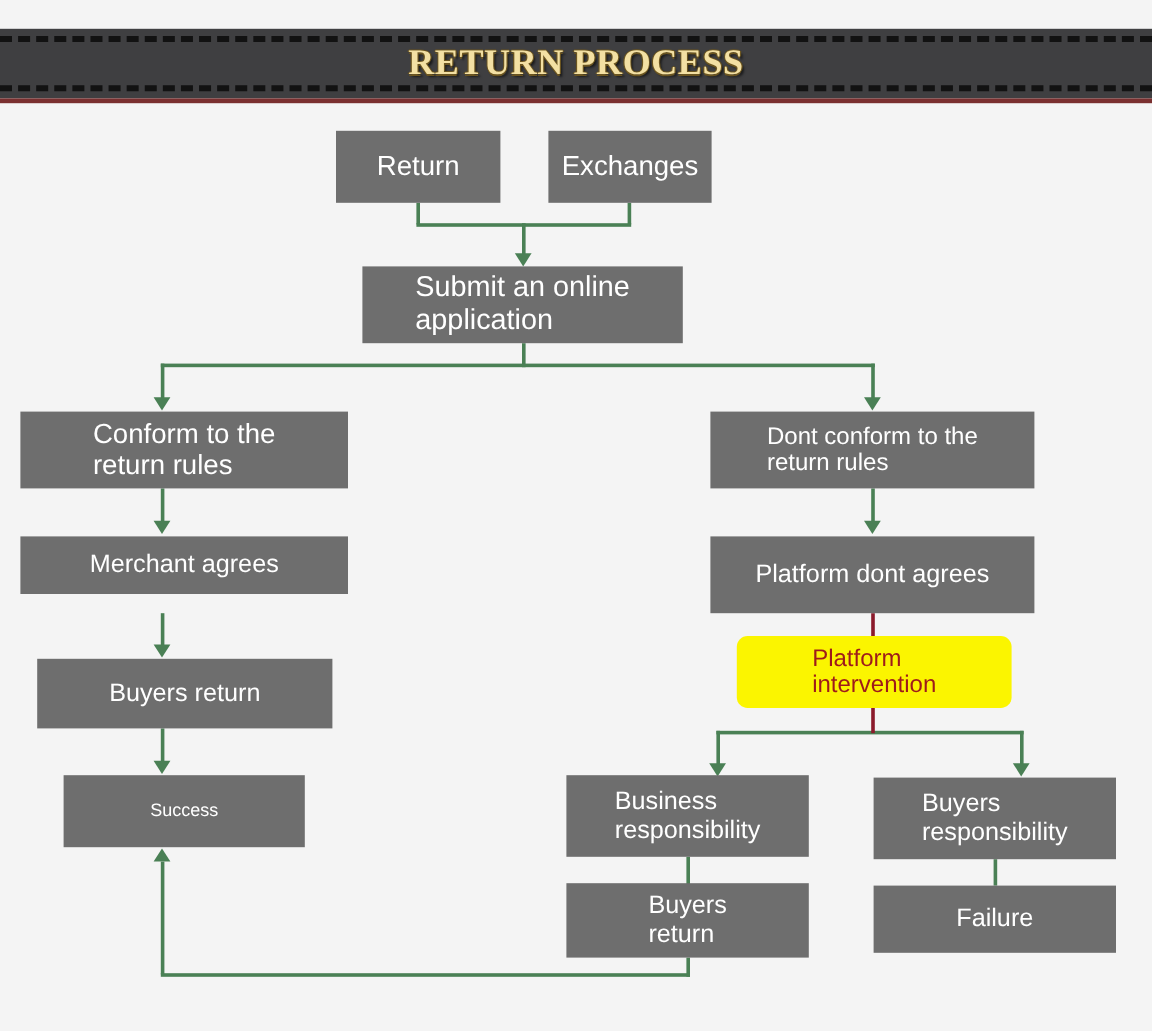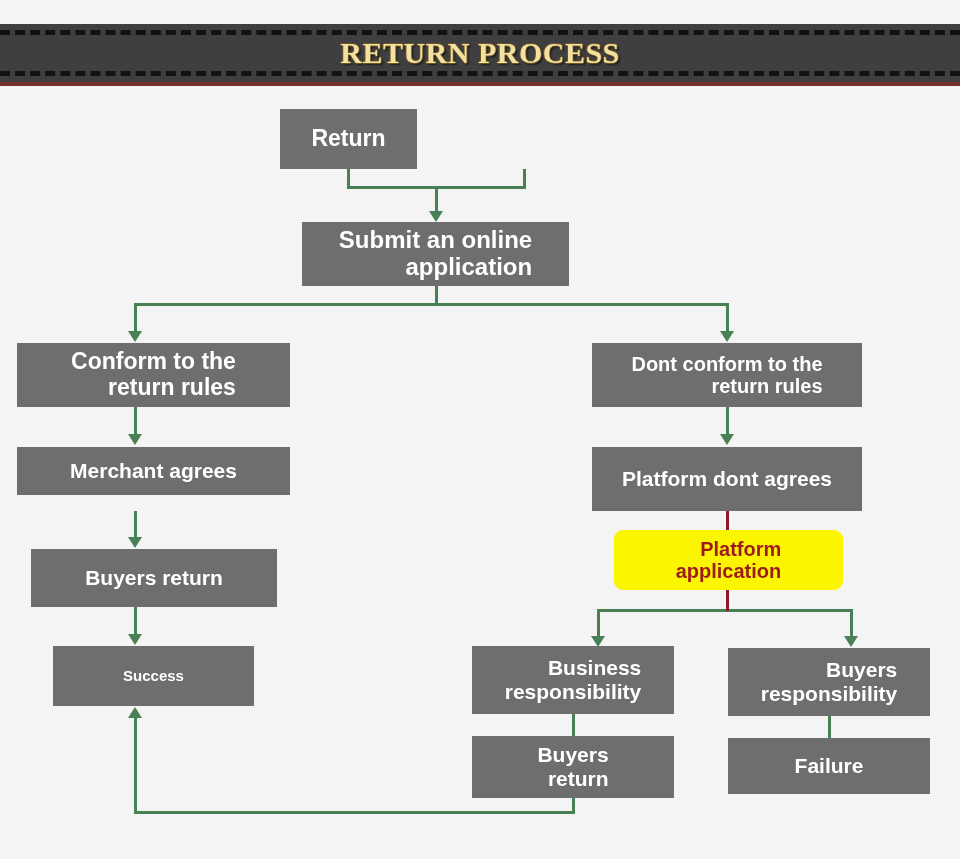--- a/index.html
+++ b/index.html
@@ -66,26 +66,25 @@
   }
 
   
   .node {
     position: absolute;
     background: #6e6e6e;
     color: #ffffff;
     display: flex;
     align-items: center;
     justify-content: center;
-    text-align: right;
+    text-align: left;
     box-sizing: border-box;
     line-height: 1.12;
     z-index: 3;
     white-space: pre-line;
-    font-weight: bold;
   }
   .node.highlight {
     background: #fbf500;
     color: #9e1b1b;
     border-radius: 9px;
     z-index: 4;
   }
 
   
   .line {
@@ -121,20 +120,21 @@
 
   <div id="banner">
     <div class="dash-line dash-top"></div>
     <div class="dash-line dash-bot"></div>
     <div id="banner-title">RETURN PROCESS</div>
     <div class="underline"></div>
   </div>
 
   <div class="node" style="left:280px; top:109px; width:137px; height:60px; font-size:23px;">Return</div>
 
+  <div class="node" style="left:457px; top:109px; width:136px; height:60px; font-size:23px;">Exchanges</div>
 
   <div class="line v" style="left:347px; top:169px; height:18px;"></div>
 
   <div class="line v" style="left:523px; top:169px; height:18px;"></div>
 
   <div class="line h" style="left:347px; top:186px; width:179px;"></div>
 
   <div class="line v" style="left:435px; top:186px; height:28px;"></div>
   <div class="arrow down" style="left:429px; top:211px;"></div>
 
@@ -167,21 +167,21 @@
   <div class="node" style="left:592px; top:447px; width:270px; height:64px; font-size:21px;">Platform dont agrees</div>
 
   <div class="line v" style="left:134px; top:511px; height:29px;"></div>
   <div class="arrow down" style="left:128px; top:537px;"></div>
 
   <div class="line v red" style="left:726px; top:511px; height:100px;"></div>
 
   <div class="node" style="left:31px; top:549px; width:246px; height:58px; font-size:21px;">Buyers return</div>
 
   <div class="node highlight" style="left:614px; top:530px; width:229px; height:60px; font-size:20px;">Platform
-application</div>
+intervention</div>
 
   <div class="line v" style="left:134px; top:607px; height:31px;"></div>
   <div class="arrow down" style="left:128px; top:634px;"></div>
 
   <div class="line h" style="left:597px; top:609px; width:256px;"></div>
   <div class="line v" style="left:597px; top:609px; height:31px;"></div>
   <div class="arrow down" style="left:591px; top:636px;"></div>
   <div class="line v" style="left:850px; top:609px; height:31px;"></div>
   <div class="arrow down" style="left:844px; top:636px;"></div>
 

